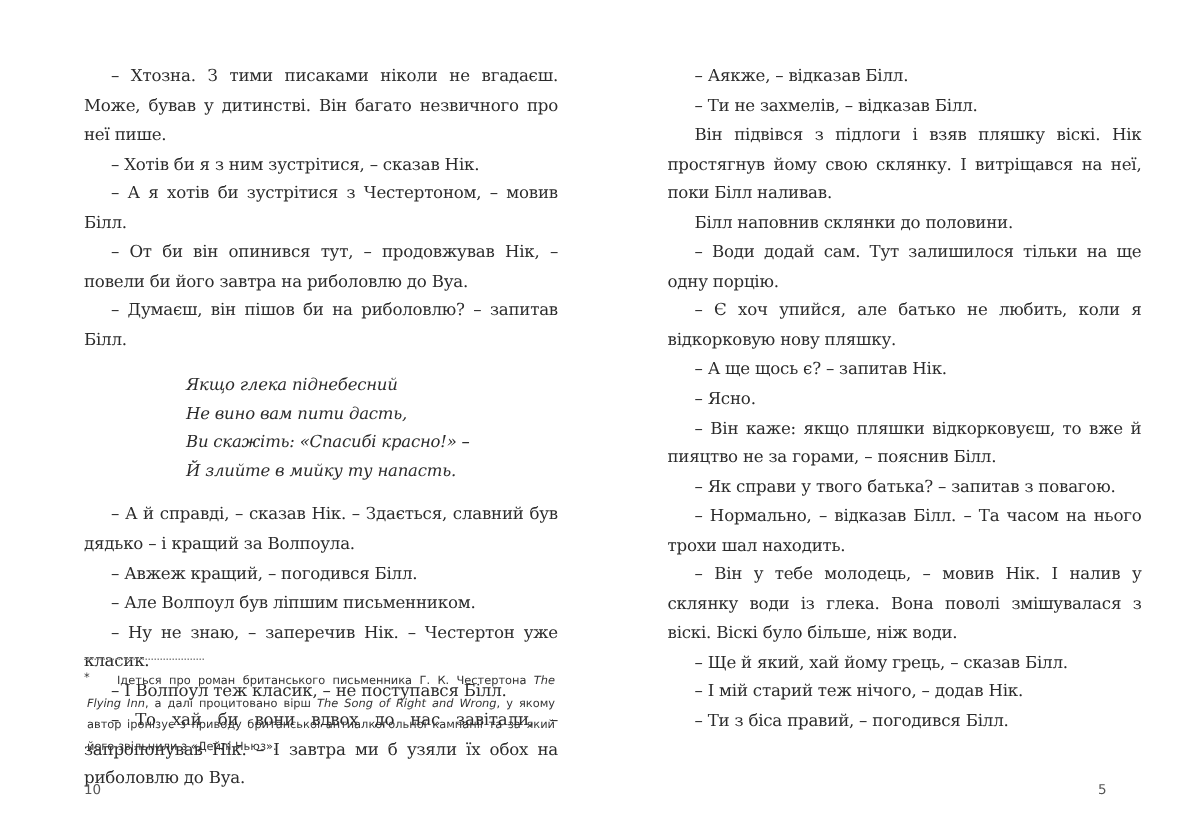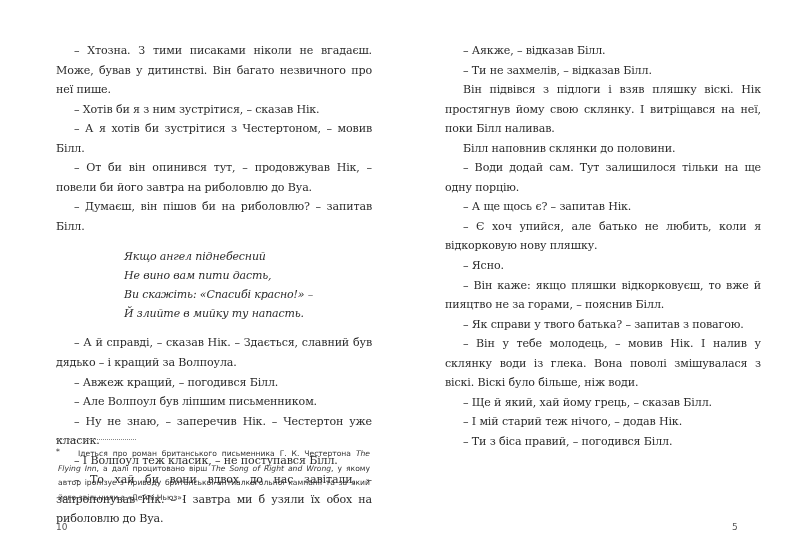--- a/index.html
+++ b/index.html
@@ -28,21 +28,21 @@
 
 <div class="page page-left text">
   <div>
     <p class="p">– Хтозна. З тими писаками ніколи не вгадаєш. Може, бував у дитинстві. Він багато незвичного про неї пише.</p>
     <p class="p">– Хотів би я з ним зустрітися, – сказав Нік.</p>
     <p class="p">– А я хотів би зустрітися з Честертоном, – мовив Білл.</p>
     <p class="p">– От би він опинився тут, – продовжував Нік, – повели би його завтра на риболовлю до Вуа.</p>
     <p class="p">– Думаєш, він пішов би на риболовлю? – запитав Білл.</p>
   </div>
   <div class="verse">
-    <div>Якщо ангел піднебесний</div>
+    <div>Якщо глека піднебесний</div>
     <div>Не вино вам пити дасть,</div>
     <div>Ви скажіть: «Спасибі красно!» –</div>
     <div>Й злийте в мийку ту напасть.</div>
   </div>
   <div>
     <p class="p">– А й справді, – сказав Нік. – Здається, славний був дядько – і кращий за Волпоула.</p>
     <p class="p">– Авжеж кращий, – погодився Білл.</p>
     <p class="p">– Але Волпоул був ліпшим письменником.</p>
     <p class="p">– Ну не знаю, – заперечив Нік. – Честертон уже класик.</p>
     <p class="p">– І Волпоул теж класик, – не поступався Білл.</p>
@@ -58,25 +58,26 @@
 </div>
 
 <div class="pagenum pagenum-left">10</div>
 
 <div class="page page-right text">
   <p class="p">– Аякже, – відказав Білл.</p>
   <p class="p">– Ти не захмелів, – відказав Білл.</p>
   <p class="p">Він підвівся з підлоги і взяв пляшку віскі. Нік простягнув йому свою склянку. І витріщався на неї, поки Білл наливав.</p>
   <p class="p">Білл наповнив склянки до половини.</p>
   <p class="p">– Води додай сам. Тут залишилося тільки на ще одну порцію.</p>
+  <p class="p">– Є хоч упийся, але батько не любить, коли я відкорковую нову пляшку.</p>
   <p class="p">– А ще щось є? – запитав Нік.</p>
-  <p class="p">– Є хоч упийся, але батько не любить, коли я відкорковую нову пляшку.</p>
   <p class="p">– Ясно.</p>
   <p class="p">– Він каже: якщо пляшки відкорковуєш, то вже й пияцтво не за горами, – пояснив Білл.</p>
   <p class="p">– Як справи у твого батька? – запитав з повагою.</p>
+  <p class="p">– Нормально, – відказав Білл. – Та часом на нього трохи шал находить.</p>
   <p class="p">– Він у тебе молодець, – мовив Нік. І налив у склянку води із глека. Вона поволі змішувалася з віскі. Віскі було більше, ніж води.</p>
   <p class="p">– Ще й який, хай йому грець, – сказав Білл.</p>
   <p class="p">– І мій старий теж нічого, – додав Нік.</p>
   <p class="p">– Ти з біса правий, – погодився Білл.</p>
 
 </div>
 
 <div class="pagenum pagenum-right">5</div>
 
 </body></html>

